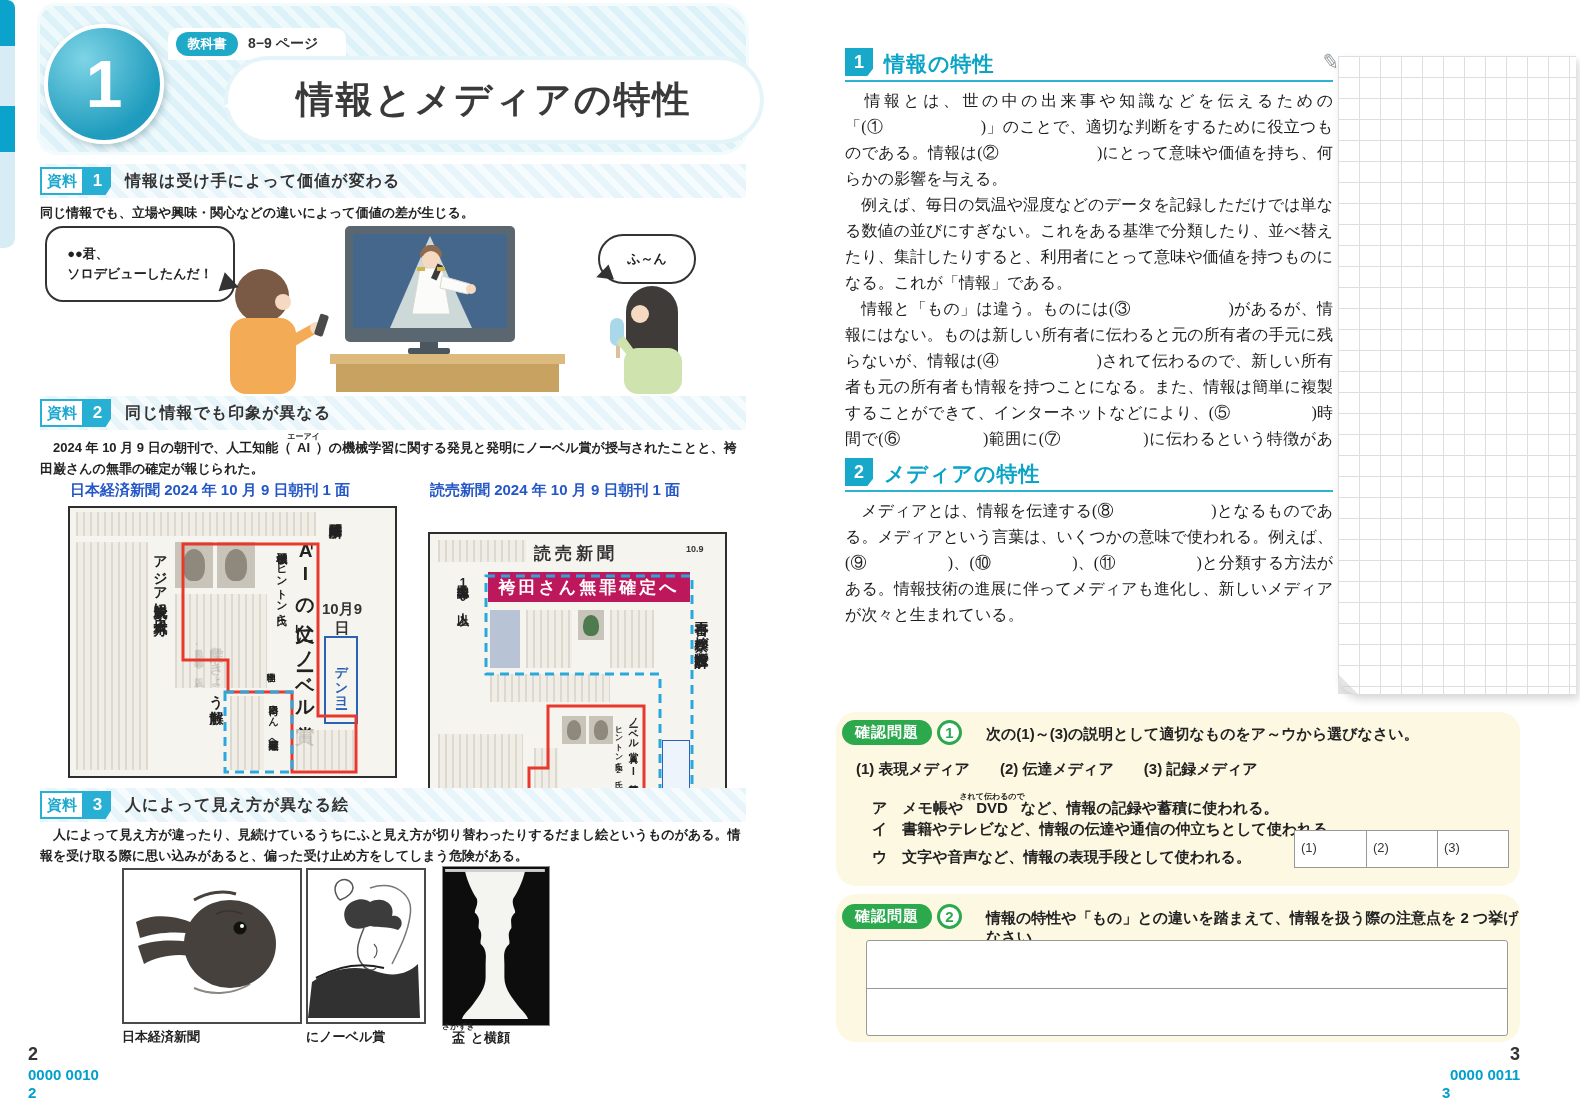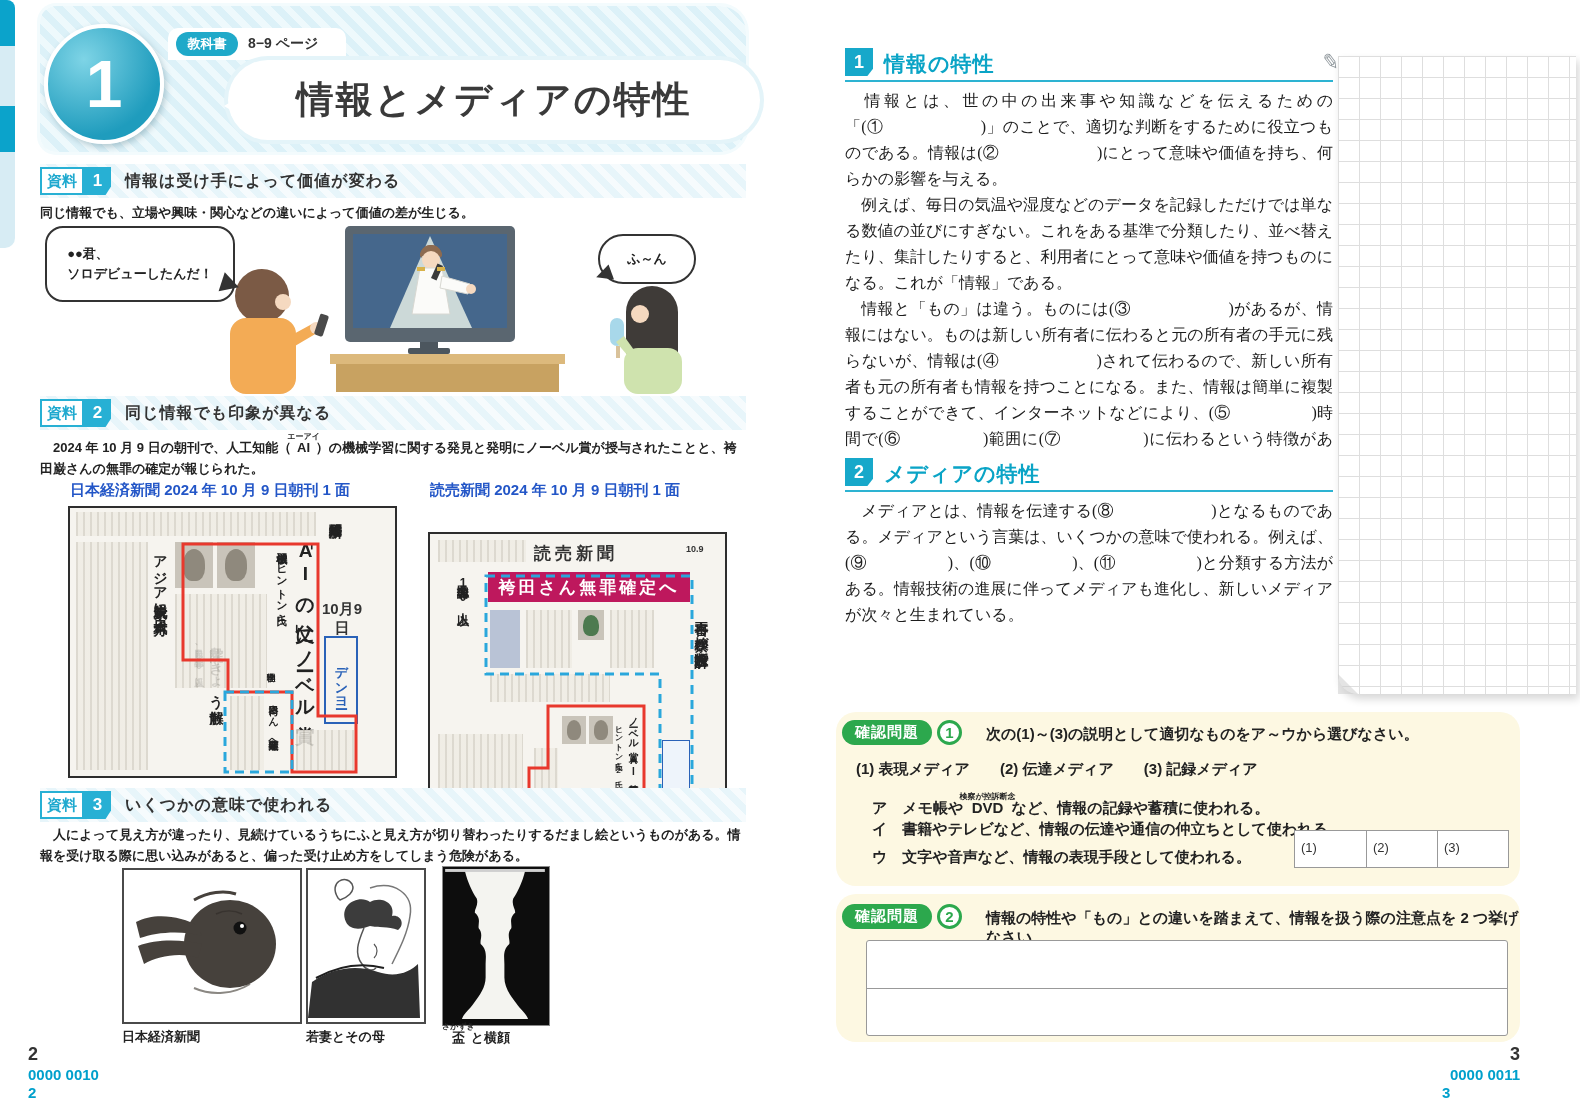--- a/index.html
+++ b/index.html
@@ -238,21 +238,21 @@
     <div class="tx" style="left:104px;top:214px;width:24px;height:48px;"></div>
     <svg class="overlay" width="295" height="268">
       <path d="M56,42 H262 V264 H230 V140 H56 Z" fill="none" stroke="#2aa7dc" stroke-width="3" stroke-dasharray="9 6"></path>
       <path d="M118,172 H214 V264 H99 V234 H118 Z" fill="none" stroke="#e8382d" stroke-width="3"></path>
     </svg>
   </div>
 
   <div class="abs shiryo-band" style="left:40px;top:788px;">
     <span class="shiryo-box">資料</span>
     <span class="shiryo-num">3</span>
-    <span class="shiryo-title">いくつかの意味で使われる</span>
+    <span class="shiryo-title">人によって見え方が異なる絵</span>
   </div>
   <div class="abs intro-text" style="left:40px;top:824px;width:706px;">　人によって見え方が違ったり、見続けているうちにふと見え方が切り替わったりするだまし絵というものがある。情報を受け取る際に思い込みがあると、偏った受け止め方をしてしまう危険がある。</div>
 
   <div class="abs illusion" style="left:122px;top:868px;width:176px;height:152px;">
     <svg width="172" height="148" viewBox="0 0 172 148">
       <ellipse cx="106" cy="74" rx="46" ry="44" fill="#46413c"></ellipse>
       <path d="M12,52 C30,42 58,46 74,56 L78,66 C58,60 32,62 16,68 Z" fill="#46413c"></path>
       <path d="M14,76 C34,68 60,70 78,74 L74,88 C56,82 34,86 20,94 Z" fill="#46413c"></path>
       <circle cx="116" cy="58" r="6.5" fill="#111"></circle>
       <circle cx="118" cy="56" r="2" fill="#fff"></circle>
@@ -275,21 +275,21 @@
   </div>
 
   <div class="abs" style="left:442px;top:866px;width:106px;height:158px;background:#0d0d0d;border:1px solid #8a8a8a;">
     <svg width="104" height="156" viewBox="0 0 105 158">
       <rect x="0" y="0" width="105" height="158" fill="#0d0d0d"></rect>
       <path d="M22,4 L83,4 C80,16 76,24 71,32 C69,38 73,42 73,46 C66,52 70,58 69,62 C64,68 68,74 67,78 C60,84 62,92 62,98 L62,112 C62,122 68,130 74,138 C78,144 84,148 86,154 L19,154 C21,148 27,144 31,138 C37,130 43,122 43,112 L43,98 C43,92 45,84 38,78 C37,74 41,68 36,62 C35,58 39,52 32,46 C32,42 36,38 34,32 C29,24 25,16 22,4 Z" fill="#f4f4f0"></path>
       <rect x="2" y="2" width="101" height="3" fill="#cfcfcf"></rect>
     </svg>
   </div>
   <div class="abs illusion-caption" style="left:122px;top:1028px;">日本経済新聞</div>
-  <div class="abs illusion-caption" style="left:306px;top:1028px;">若妻とその母</div>
+  <div class="abs illusion-caption" style="left:306px;top:1028px;">にノーベル賞</div>
   <div class="abs illusion-caption" style="left:442px;top:1022px;">
     <ruby><span>盃</span><rt>さかずき</rt></ruby><span>と横顔</span>
   </div>
 
   <div class="abs pageno" style="left:28px;top:1044px;">2</div>
   <div class="abs pagecode" style="left:28px;top:1066px;">0000 0010</div>
   <div class="abs pagecode" style="left:28px;top:1084px;">2</div>
 
   <div class="abs note-grid">
     <div class="fold"></div>
@@ -313,21 +313,21 @@
   </div>
 
   <div class="abs qbox" style="left:836px;top:712px;width:684px;height:174px;">
     <div class="q-badge-row" style="left:6px;top:8px;">
       <span class="q-badge">確認問題</span>
       <span class="q-circle">1</span>
     </div>
     <div class="q-text" style="position:absolute;left:150px;top:13px;">次の(1)～(3)の説明として適切なものをア～ウから選びなさい。</div>
     <div class="q-text" style="position:absolute;left:20px;top:48px;">(1) 表現メディア　　(2) 伝達メディア　　(3) 記録メディア</div>
     <div class="q-text" style="position:absolute;left:36px;top:80px;">
-      <span>ア</span>　<span>メモ帳や</span><ruby><span>DVD</span><rt>検察が控訴断念</rt></ruby><span>など、情報の記録や蓄積に使われる。</span>
+      <span>ア</span>　<span>メモ帳や</span><ruby><span>DVD</span><rt>されて伝わるので</rt></ruby><span>など、情報の記録や蓄積に使われる。</span>
     </div>
     <div class="q-text" style="position:absolute;left:36px;top:108px;">
       <span>イ</span>　<span>書籍やテレビなど、情報の伝達や通信の仲立ちとして使われる。</span>
     </div>
     <div class="q-text" style="position:absolute;left:36px;top:136px;">
       <span>ウ</span>　<span>文字や音声など、情報の表現手段として使われる。</span>
     </div>
     <div class="ans-table" style="left:458px;top:118px;">
       <div class="ans-cell">(1)</div>
       <div class="ans-cell">(2)</div>

